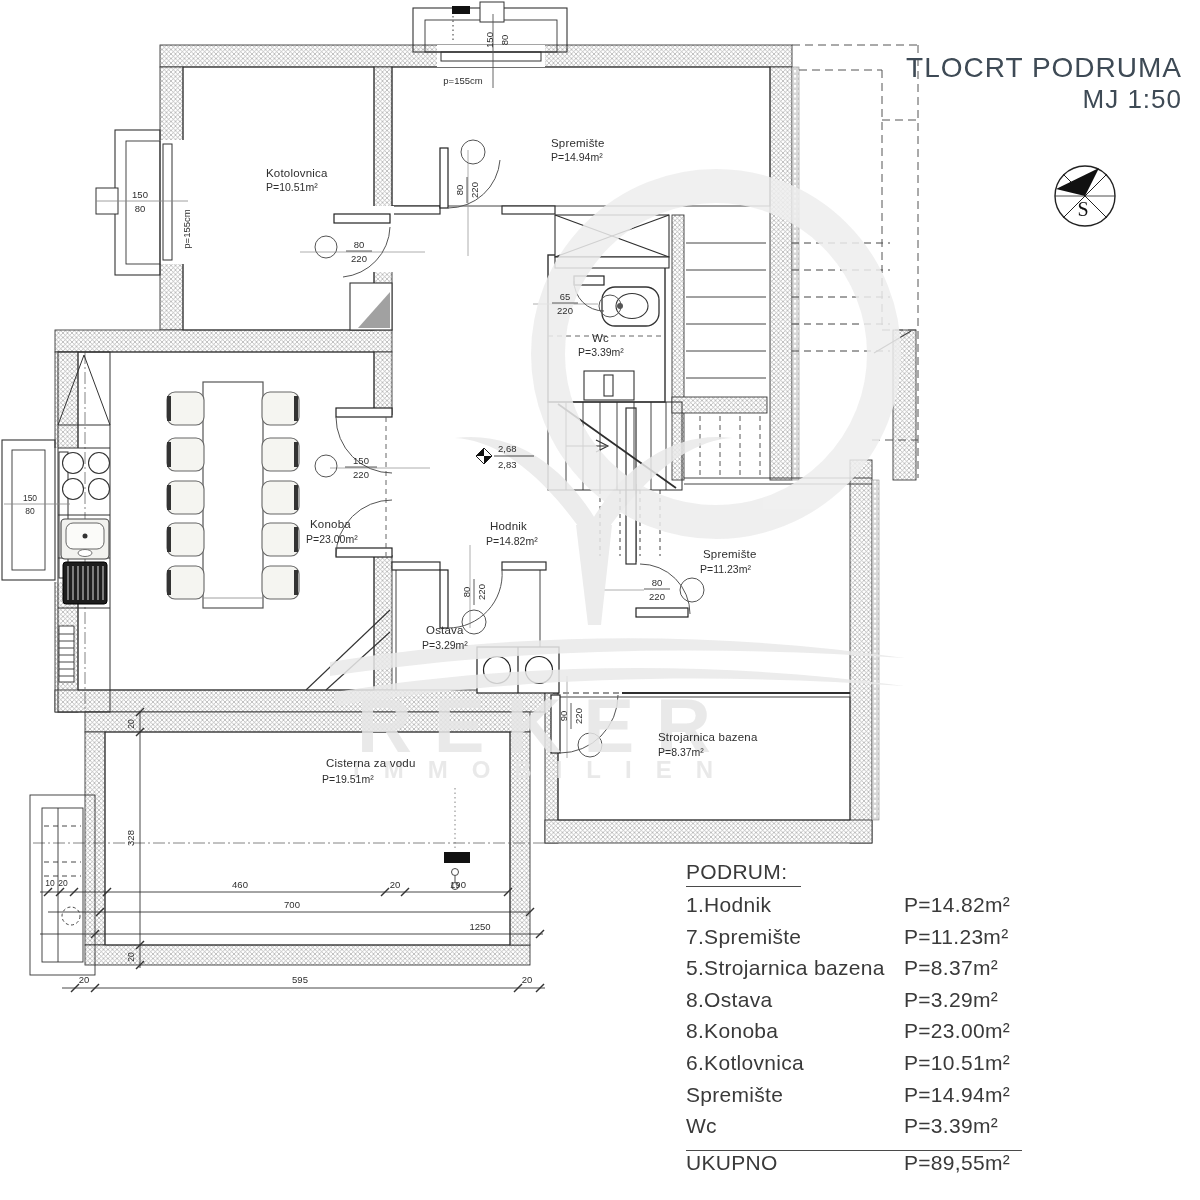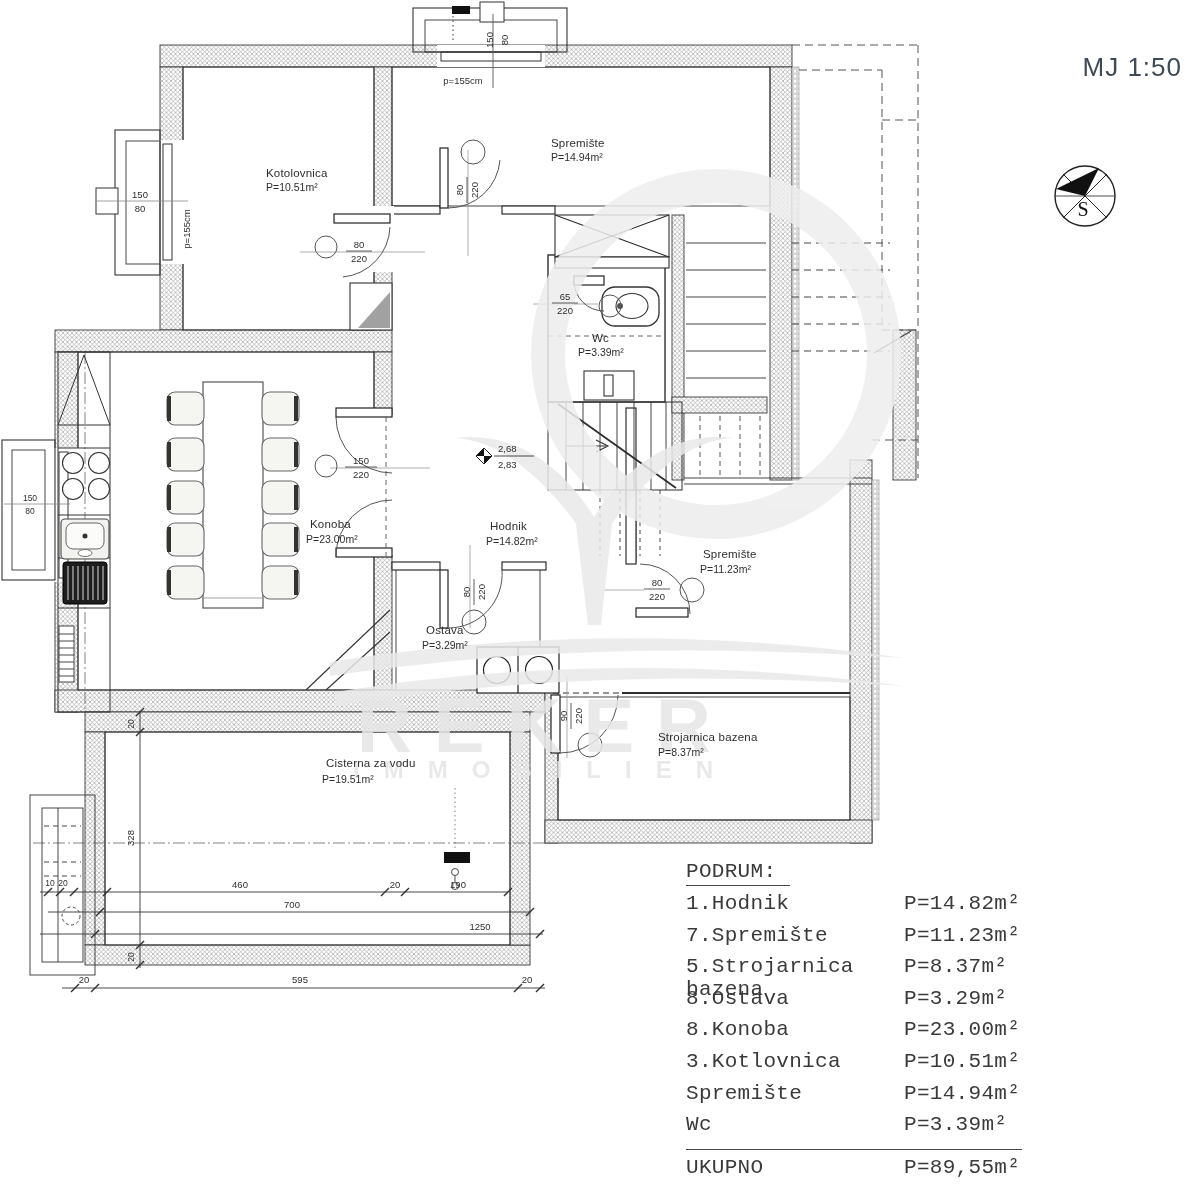--- a/index.html
+++ b/index.html
@@ -8,27 +8,27 @@
   svg{position:absolute;left:0;top:0;}
   .lbl{font-size:11.5px;fill:#2e2e2e;letter-spacing:.2px;}
   .area{font-size:10.5px;fill:#2e2e2e;}
   .dim{font-size:9.5px;fill:#2e2e2e;}
   .dimsm{font-size:8.5px;fill:#2e2e2e;}
   .wm-big{font-size:76px;font-weight:bold;letter-spacing:22px;fill:#e6e6e6;}
   .wm-sub{font-size:24px;font-weight:bold;letter-spacing:24px;fill:#e6e6e6;}
   #title-block{position:absolute;right:18px;top:52px;width:330px;text-align:right;color:#3e4a55;}
   #title-block .t1{font-size:28px;letter-spacing:1px;}
   #title-block .t2{font-size:26px;letter-spacing:1px;}
-  #legend{position:absolute;left:686px;top:860px;width:336px;color:#3a3a3a;font-size:21px;letter-spacing:.3px;font-family:Liberation Mono, monospace;}
+  #legend{position:absolute;left:686px;top:860px;width:336px;color:#3a3a3a;font-size:21px;letter-spacing:.3px;}
   #legend .heading{display:inline-block;border-bottom:1.6px solid #4a4a4a;padding-bottom:2px;padding-right:14px;margin-bottom:6px;}
   #legend .row{display:flex;height:31.6px;align-items:flex-start;}
   #legend .row .lab{flex:1;}
   #legend .row .val{width:118px;}
   #legend .row.wc-row{border-bottom:1.6px solid #4a4a4a;padding-bottom:4px;}
-  #legend .row.total{margin-top:6px;}
+  #legend .row.total{}
 </style>
 </head>
 <body>
 
 <div id="stage">
 
 <svg width="1200" height="1200" viewBox="0 0 1200 1200">
   <defs>
     <pattern id="hatch" width="4.5" height="4.5" patternUnits="userSpaceOnUse">
       <rect width="4.5" height="4.5" fill="#fff"></rect>
@@ -501,20 +501,21 @@
     <circle cx="1085" cy="196" r="30" fill="none" stroke="#222" stroke-width="1.4"></circle>
     <line x1="1063" y1="174" x2="1107" y2="218" stroke="#222" stroke-width="1"></line>
     <line x1="1107" y1="174" x2="1063" y2="218" stroke="#222" stroke-width="1"></line>
     <line x1="1055" y1="196" x2="1115" y2="196" stroke="#222" stroke-width="0.8"></line>
     <polygon points="1085,196 1099,168 1056,189" fill="#111"></polygon>
     <text x="1083" y="216" text-anchor="middle" font-size="20" fill="#111" font-family="Liberation Serif, serif">S</text>
   </g>
 </svg>
 
 <div id="title-block">
+  <div class="t1">TLOCRT PODRUMA</div>
   <div class="t2">MJ 1:50</div>
 </div>
 
 <div id="legend">
   <div class="heading">PODRUM:</div>
   <div class="row">
     <span class="lab">1.Hodnik</span>
     <span class="val">P=14.82m²</span>
   </div>
   <div class="row">
@@ -527,21 +528,21 @@
   </div>
   <div class="row">
     <span class="lab">8.Ostava</span>
     <span class="val">P=3.29m²</span>
   </div>
   <div class="row">
     <span class="lab">8.Konoba</span>
     <span class="val">P=23.00m²</span>
   </div>
   <div class="row">
-    <span class="lab">3.Kotlovnica</span>
+    <span class="lab">6.Kotlovnica</span>
     <span class="val">P=10.51m²</span>
   </div>
   <div class="row">
     <span class="lab">Spremište</span>
     <span class="val">P=14.94m²</span>
   </div>
   <div class="row wc-row">
     <span class="lab">Wc</span>
     <span class="val">P=3.39m²</span>
   </div>

